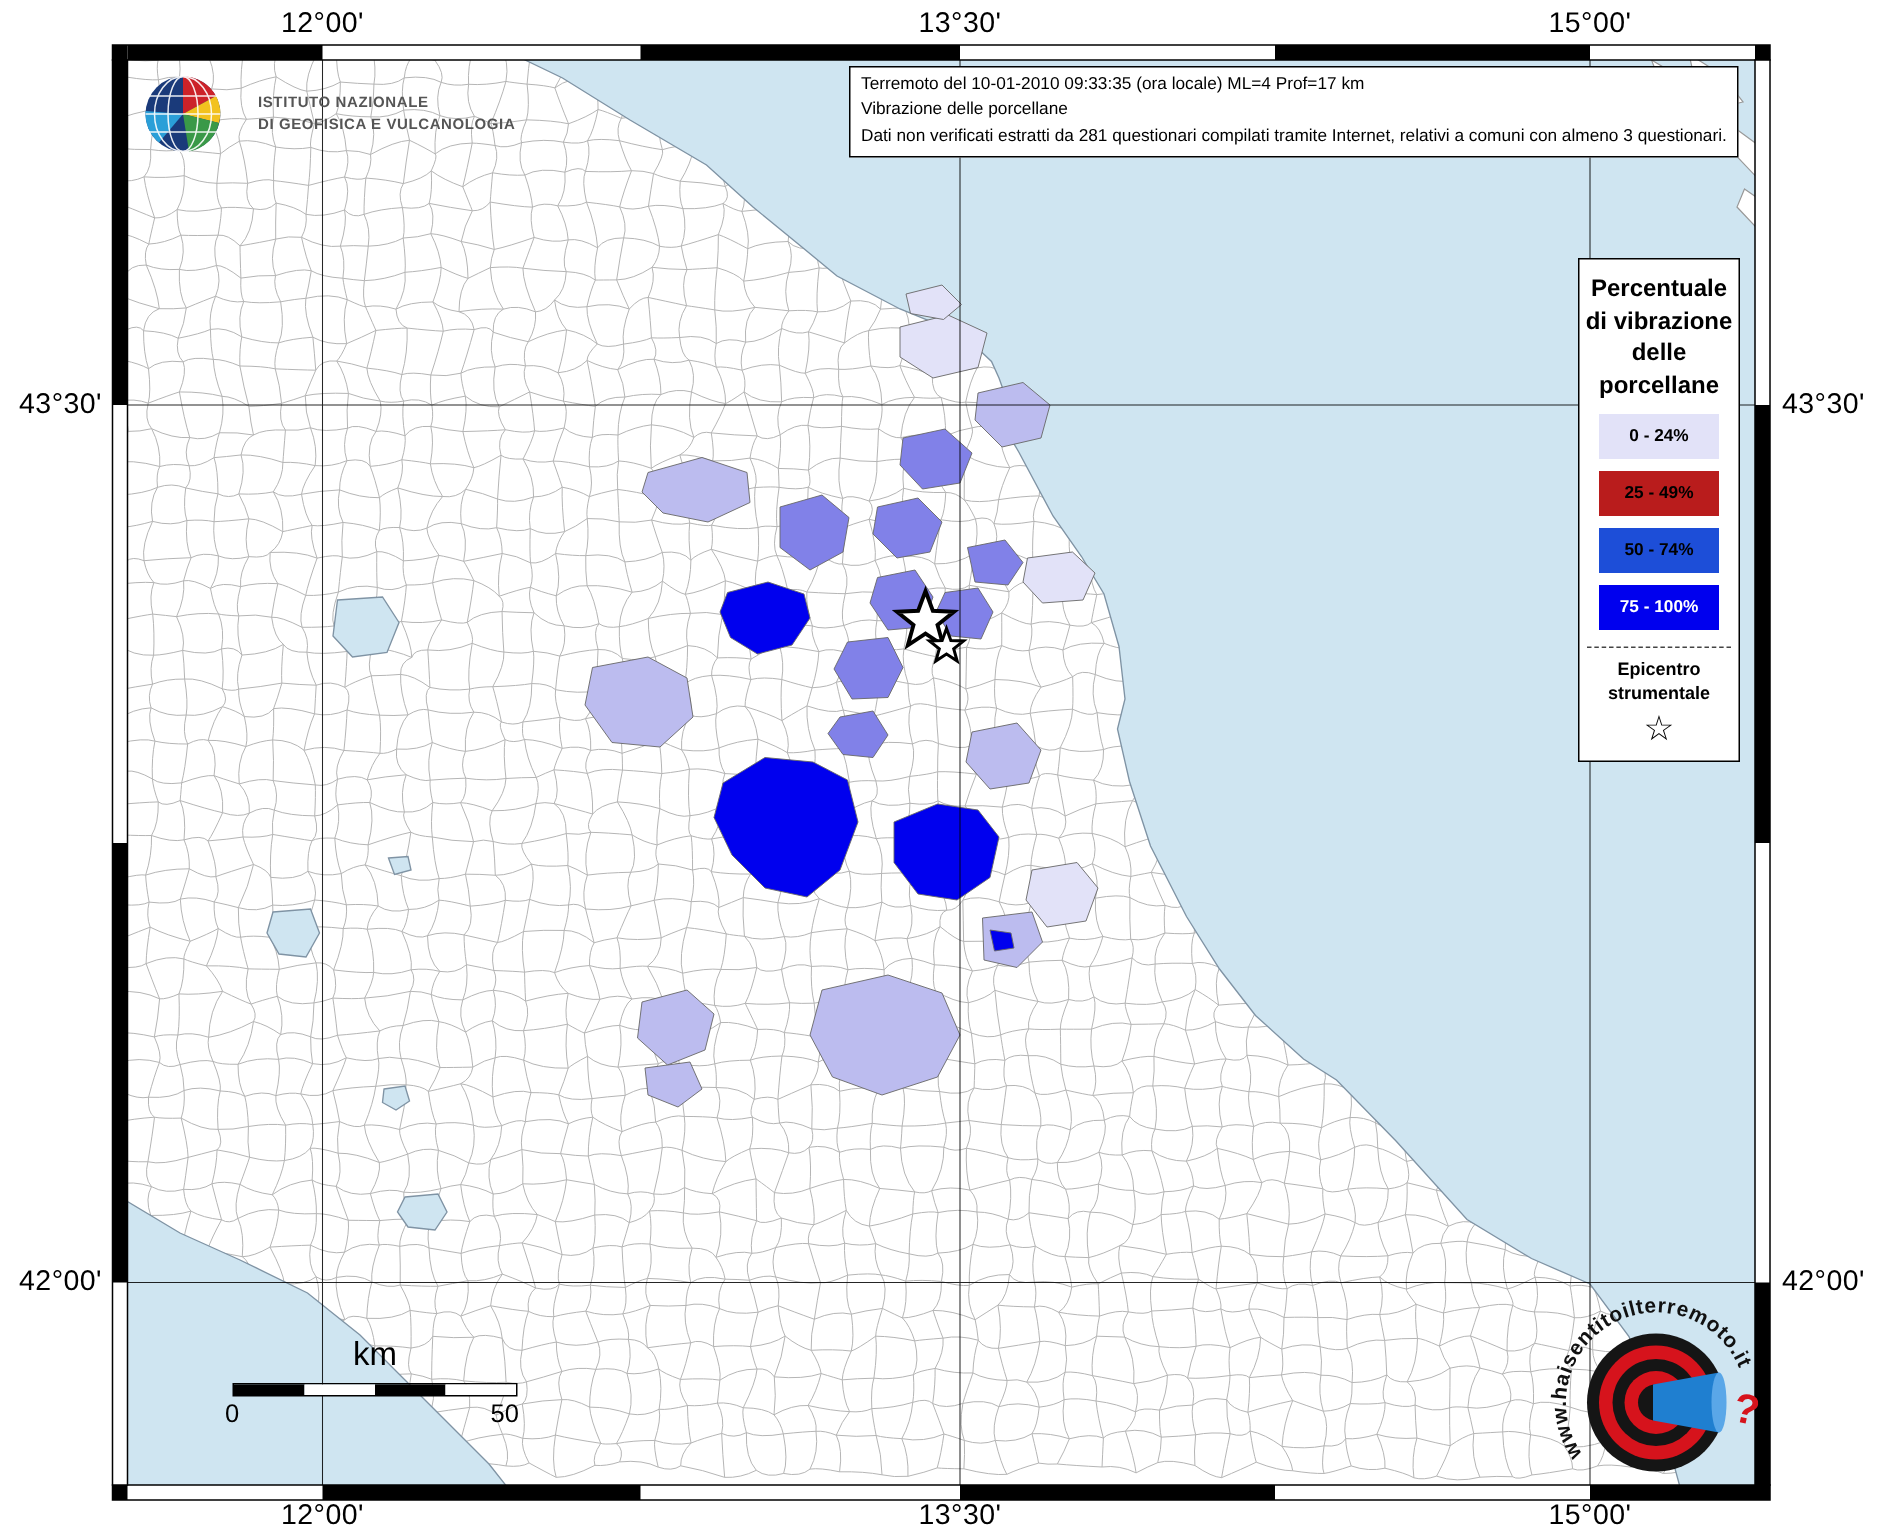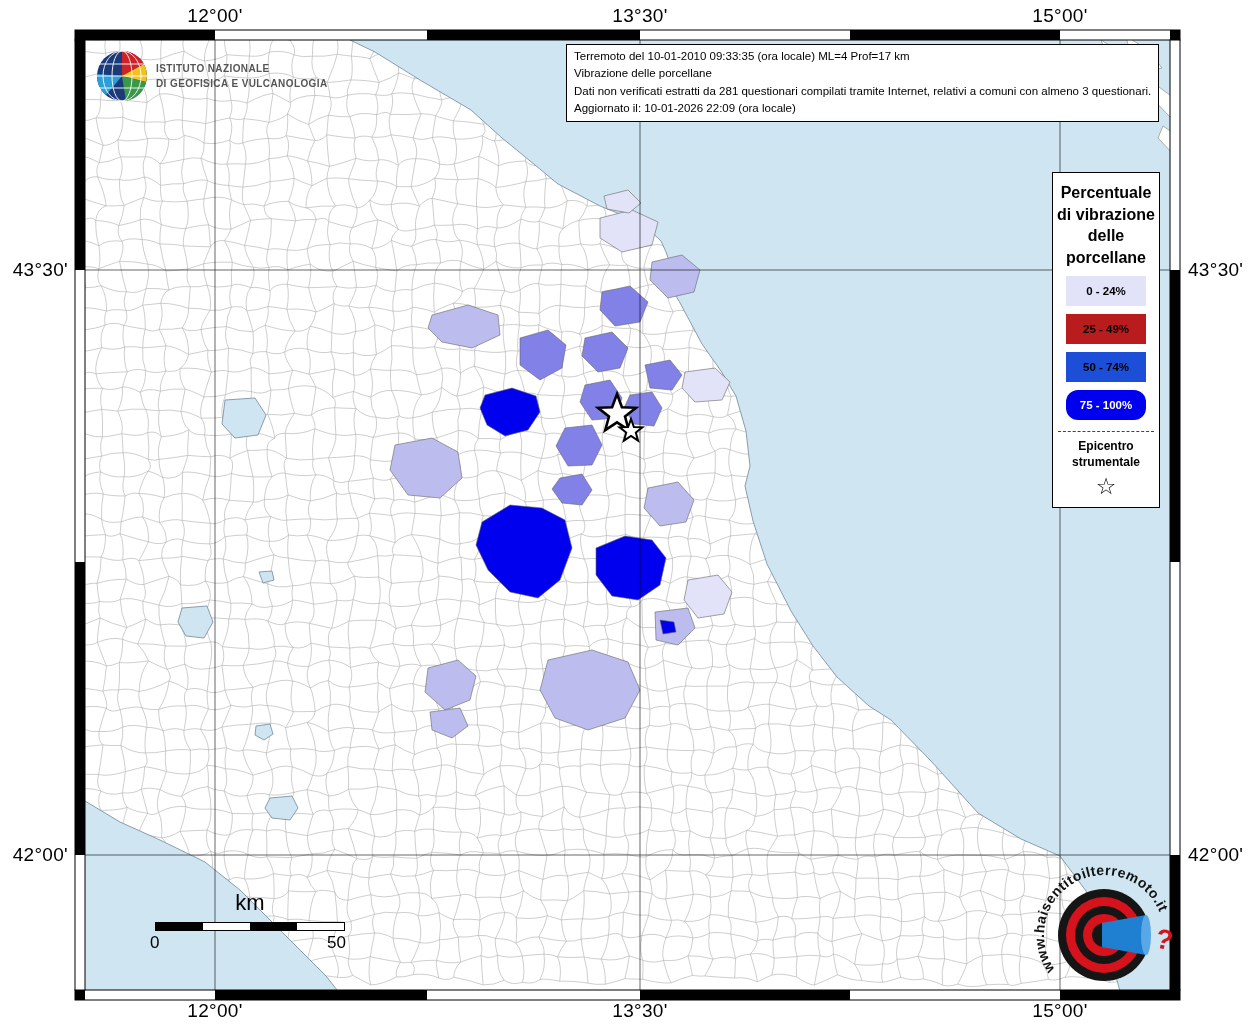--- a/index.html
+++ b/index.html
@@ -5,21 +5,21 @@
   html,body{margin:0;padding:0;background:#fff;}
   body{width:1255px;height:1024px;position:relative;overflow:hidden;
        font-family:"Liberation Sans",sans-serif;color:#000;}
   #map-svg{position:absolute;left:0;top:0;}
   .axis{position:absolute;font-size:19px;letter-spacing:.3px;}
   .axis.ctr{width:110px;text-align:center;}
   .axis.rgt{width:64px;text-align:right;}
   .axis.lft{width:70px;text-align:left;}
   #info-box{position:absolute;left:530px;top:44px;background:#fff;border:1px solid #000;
             padding:3px 7px 4px;font-size:11.5px;line-height:1.5;white-space:nowrap;z-index:6;margin-left:36px;}
-  #ingv{position:absolute;left:96px;top:50px;display:flex;align-items:center;gap:8px;z-index:6;}
+  #ingv{position:absolute;left:96px;top:50px;display:flex;align-items:center;gap:24px;z-index:6;}
   #ingv .txt{font-size:10px;font-weight:bold;color:#555;letter-spacing:.4px;line-height:1.55;}
   #legend{position:absolute;left:1052px;top:172px;width:100px;background:#fff;border:1px solid #000;
           text-align:center;padding:9px 3px 8px;z-index:6;}
   .leg-title{font-size:16px;font-weight:bold;line-height:1.35;}
   .leg-swatch{width:80px;height:30px;margin:8px auto 0;display:flex;align-items:center;
               justify-content:center;font-size:11.5px;font-weight:bold;}
   .leg-sep{margin:11px 2px 0;border-top:1px dashed #444;}
   .leg-epi{font-size:12px;font-weight:bold;line-height:1.3;margin-top:7px;}
   .leg-star{font-size:23px;line-height:1.1;margin-top:3px;font-family:"DejaVu Sans",sans-serif;}
   #scalebar{position:absolute;left:148px;top:890px;width:204px;z-index:6;}
@@ -148,21 +148,20 @@
 <div class="axis ctr" style="left:1005px;top:1000px;">15°00'</div>
 <div class="axis rgt" style="left:4px;top:259px;">43°30'</div>
 <div class="axis rgt" style="left:4px;top:844px;">42°00'</div>
 <div class="axis lft" style="left:1188px;top:259px;">43°30'</div>
 <div class="axis lft" style="left:1188px;top:844px;">42°00'</div>
 
 <div id="info-box">
   <div>Terremoto del 10-01-2010 09:33:35 (ora locale) ML=4 Prof=17 km</div>
   <div>Vibrazione delle porcellane</div>
   <div>Dati non verificati estratti da 281 questionari compilati tramite Internet, relativi a comuni con almeno 3 questionari.</div>
-  <div>Aggiornato il: 10-01-2026 22:09 (ora locale)</div>
 </div>
 
 <div id="ingv">
   <svg width="52" height="52" viewBox="0 0 52 52">
     <circle cx="26" cy="26" r="25" fill="#1a3a7a"></circle>
     <path d="M26,26 L26,1 A25,25 0 0 1 48,14 Z" fill="#cc2229"></path>
     <path d="M26,26 L48,14 A25,25 0 0 1 50,32 Z" fill="#f2c21f"></path>
     <path d="M26,26 L50,32 A25,25 0 0 1 30,51 Z" fill="#3a9948"></path>
     <path d="M26,26 L10,45 A25,25 0 0 1 1,24 Z" fill="#2a9fd8"></path>
     <g stroke="#fff" stroke-width="1" fill="none" opacity="0.9">
@@ -177,21 +176,21 @@
     <div>ISTITUTO NAZIONALE</div>
     <div>DI GEOFISICA E VULCANOLOGIA</div>
   </div>
 </div>
 
 <div id="legend">
   <div class="leg-title">Percentuale di vibrazione delle porcellane</div>
   <div class="leg-swatch" style="background-color: rgb(226, 226, 248); color: rgb(0, 0, 0);">0 - 24%</div>
   <div class="leg-swatch" style="background-color: #b91c1c; color: rgb(0, 0, 0);">25 - 49%</div>
   <div class="leg-swatch" style="background-color: #1d4ed8; color: rgb(0, 0, 0);">50 - 74%</div>
-  <div class="leg-swatch" style="background-color: rgb(0, 0, 238); color: rgb(255, 255, 255); border-radius: 12px;">75 - 100%</div>
+  <div class="leg-swatch" style="background-color: rgb(0, 0, 238); color: rgb(255, 255, 255);">75 - 100%</div>
   <div class="leg-sep"></div>
   <div class="leg-epi">Epicentro strumentale</div>
   <div class="leg-star">☆</div>
 </div>
 
 <div id="scalebar">
   <div class="unit">km</div>
   <div class="bar">
     <span style="background:#000"></span>
       <span style="background:#fff"></span>

